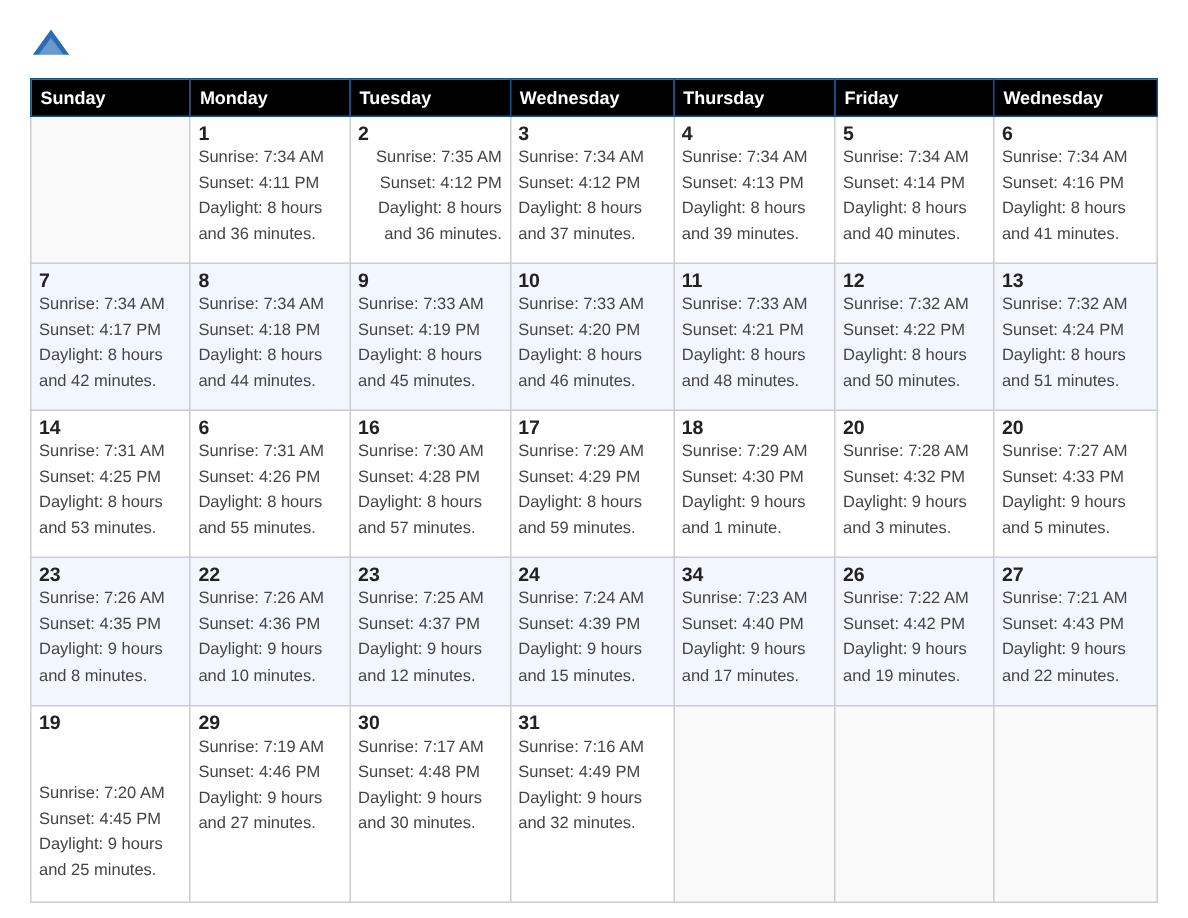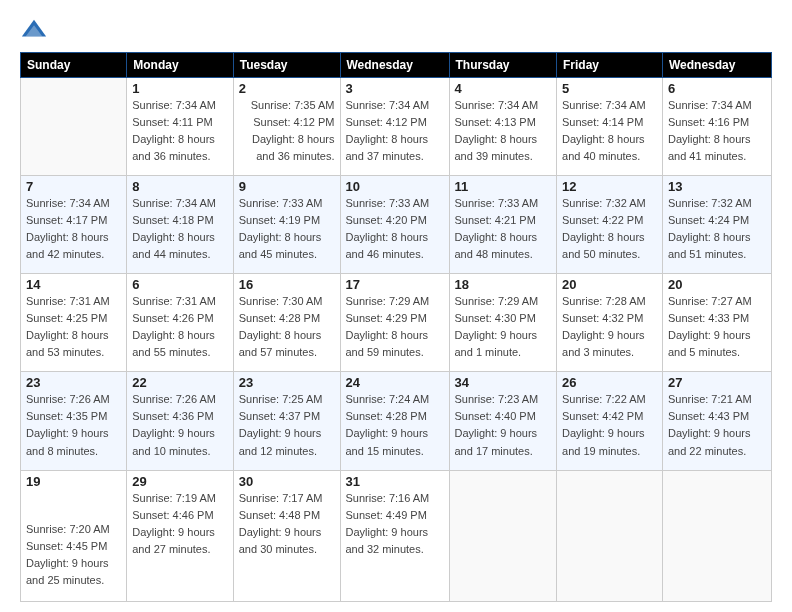--- a/index.html
+++ b/index.html
@@ -294,21 +294,21 @@
           <td>
             <span class="day-number">23</span>
             <div class="day-info" style="white-space: pre-line;">Sunrise: 7:25 AM
 Sunset: 4:37 PM
 Daylight: 9 hours
 and 12 minutes.</div>
           </td>
           <td>
             <span class="day-number">24</span>
             <div class="day-info" style="white-space: pre-line;">Sunrise: 7:24 AM
-Sunset: 4:28 PM
+Sunset: 4:39 PM
 Daylight: 9 hours
 and 15 minutes.</div>
           </td>
           <td>
             <span class="day-number">34</span>
             <div class="day-info" style="white-space: pre-line;">Sunrise: 7:23 AM
 Sunset: 4:40 PM
 Daylight: 9 hours
 and 17 minutes.</div>
           </td>

